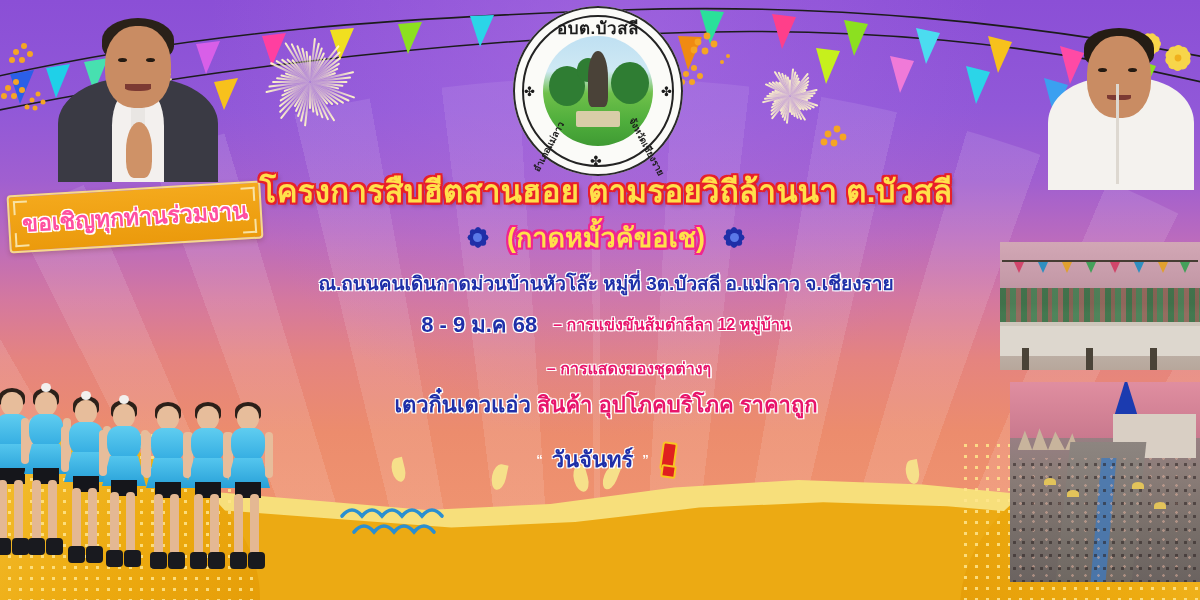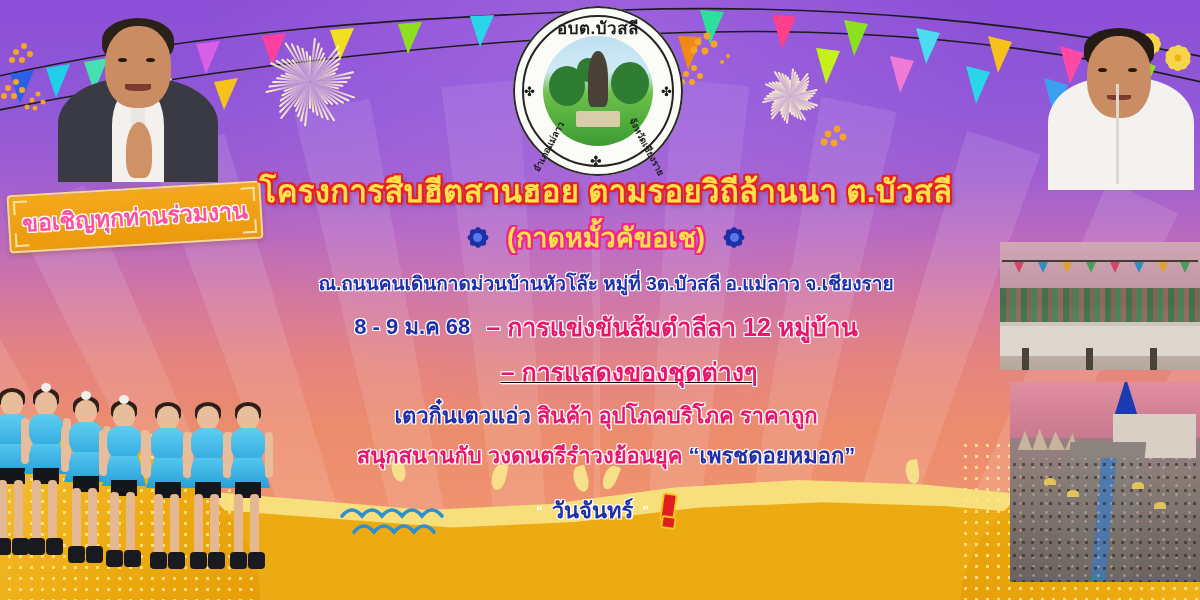--- a/index.html
+++ b/index.html
@@ -253,24 +253,24 @@
   .line-addr{
     margin-top:9px;font-size:19px;font-weight:700;color:#1f2fa8;
     text-shadow:1.4px 1.4px 0 #ffffff,-1px -1px 0 #ffffff,1px -1px 0 #ffffff,-1px 1px 0 #ffffff;
   }
   .row-date{margin-top:9px;display:flex;align-items:center;justify-content:center;gap:16px;}
   .dt{
     font-size:22px;font-weight:700;color:#1f2fa8;
     text-shadow:1.4px 1.4px 0 #ffffff,-1px -1px 0 #ffffff,1px -1px 0 #ffffff,-1px 1px 0 #ffffff;
   }
   .ev{
-    font-size:25px;font-weight:700;color:#e8156b;
+    font-size:16px;font-weight:700;color:#e8156b;
     text-shadow:1.4px 1.4px 0 #ffffff,-1px -1px 0 #ffffff,1px -1px 0 #ffffff,-1px 1px 0 #ffffff;
   }
-  .row-ev2{margin-top:5px;padding-left:46px;text-decoration:underline;}
+  .row-ev2{margin-top:14px;padding-left:46px;}
   .line-goods{
     margin-top:6px;font-size:22px;font-weight:700;color:#e8156b;
     text-shadow:1.4px 1.4px 0 #ffffff,-1px -1px 0 #ffffff,1px -1px 0 #ffffff,-1px 1px 0 #ffffff;
   }
   .line-goods .blue{color:#1f2fa8;}
   .line-music{
     margin-top:5px;font-size:22px;font-weight:700;color:#e8156b;
     text-shadow:1.4px 1.4px 0 #ffffff,-1px -1px 0 #ffffff,1px -1px 0 #ffffff,-1px 1px 0 #ffffff;
   }
   .line-music .blue{color:#1f2fa8;}
@@ -812,23 +812,20 @@
     </div>
 
     <div class="row-ev2">
       <span class="ev">–  การแสดงของชุดต่างๆ</span>
     </div>
 
     <div class="line-goods">
       <span class="blue">เตวกิ๋นเตวแอ่ว</span><span> สินค้า อุปโภคบริโภค ราคาถูก</span>
     </div>
 
-    <div class="line-music">
-      <span>สนุกสนานกับ วงดนตรีรำวงย้อนยุค </span><span class="blue">“เพรชดอยหมอก”</span>
-    </div>
 
     <div class="row-last">
       <span class="quo">“</span>
       <span class="lastb">วันจันทร์</span>
       <span class="quo">”</span>
       <span class="bang">
           <b></b>
           <i></i>
         </span>
     </div>

